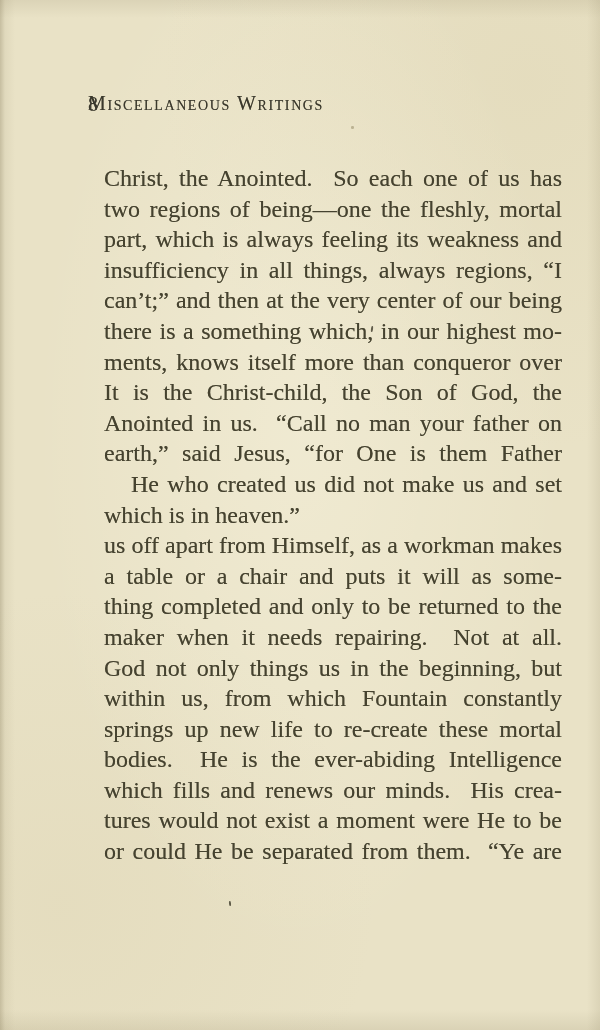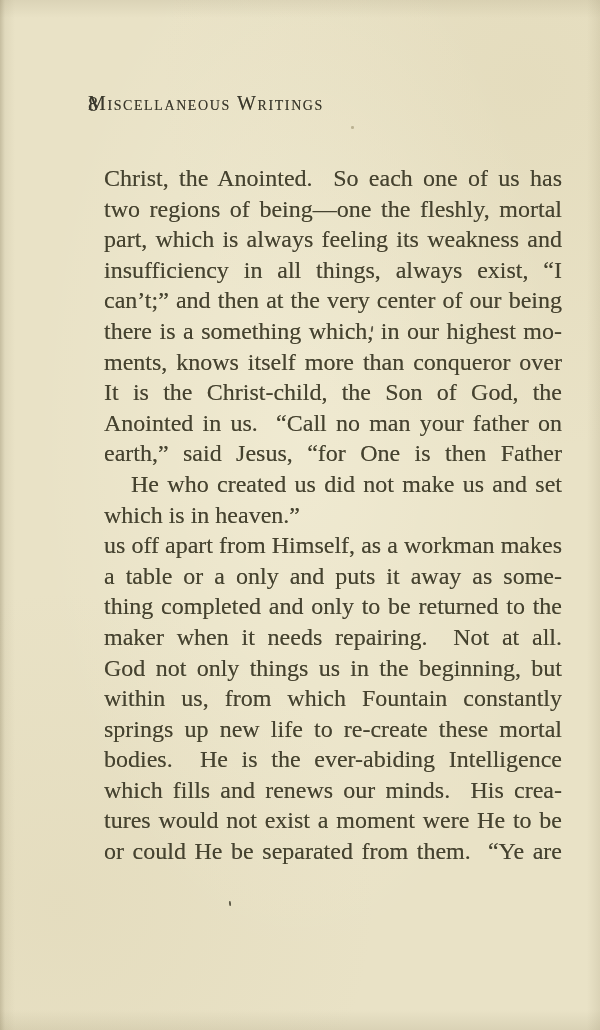--- a/index.html
+++ b/index.html
@@ -82,31 +82,31 @@
 
   <div class="page-header">
     <span class="page-number">8</span>
     <div class="running-title">Miscellaneous Writings</div>
   </div>
 
   <div class="text-body">
       <div class="line">Christ, the Anointed.&nbsp; So each one of us has</div>
       <div class="line">two regions of being—one the fleshly, mortal</div>
       <div class="line">part, which is always feeling its weakness and</div>
-      <div class="line">insufficiency in all things, always exist, “I</div>
+      <div class="line">insufficiency in all things, always regions, “I</div>
       <div class="line">can’t;” and then at the very center of our being</div>
       <div class="line">there is a something which, in our highest mo-</div>
       <div class="line">ments, knows itself more than conqueror over</div>
       <div class="line">It is the Christ-child, the Son of God, the</div>
       <div class="line">Anointed in us.&nbsp; “Call no man your father on</div>
-      <div class="line">earth,” said Jesus, “for One is then Father</div>
+      <div class="line">earth,” said Jesus, “for One is them Father</div>
       <div class="line indent">He who created us did not make us and set</div>
       <div class="line para-end">which is in heaven.”</div>
       <div class="line">us off apart from Himself, as a workman makes</div>
-      <div class="line">a table or a only and puts it away as some-</div>
+      <div class="line">a table or a chair and puts it will as some-</div>
       <div class="line">thing completed and only to be returned to the</div>
       <div class="line">maker when it needs repairing.&nbsp; Not at all.</div>
       <div class="line">God not only things us in the beginning, but</div>
       <div class="line">within us, from which Fountain constantly</div>
       <div class="line">springs up new life to re-create these mortal</div>
       <div class="line">bodies.&nbsp; He is the ever-abiding Intelligence</div>
       <div class="line">which fills and renews our minds.&nbsp; His crea-</div>
       <div class="line">tures would not exist a moment were He to be</div>
       <div class="line">or could He be separated from them.&nbsp; “Ye are</div>
     </div>

